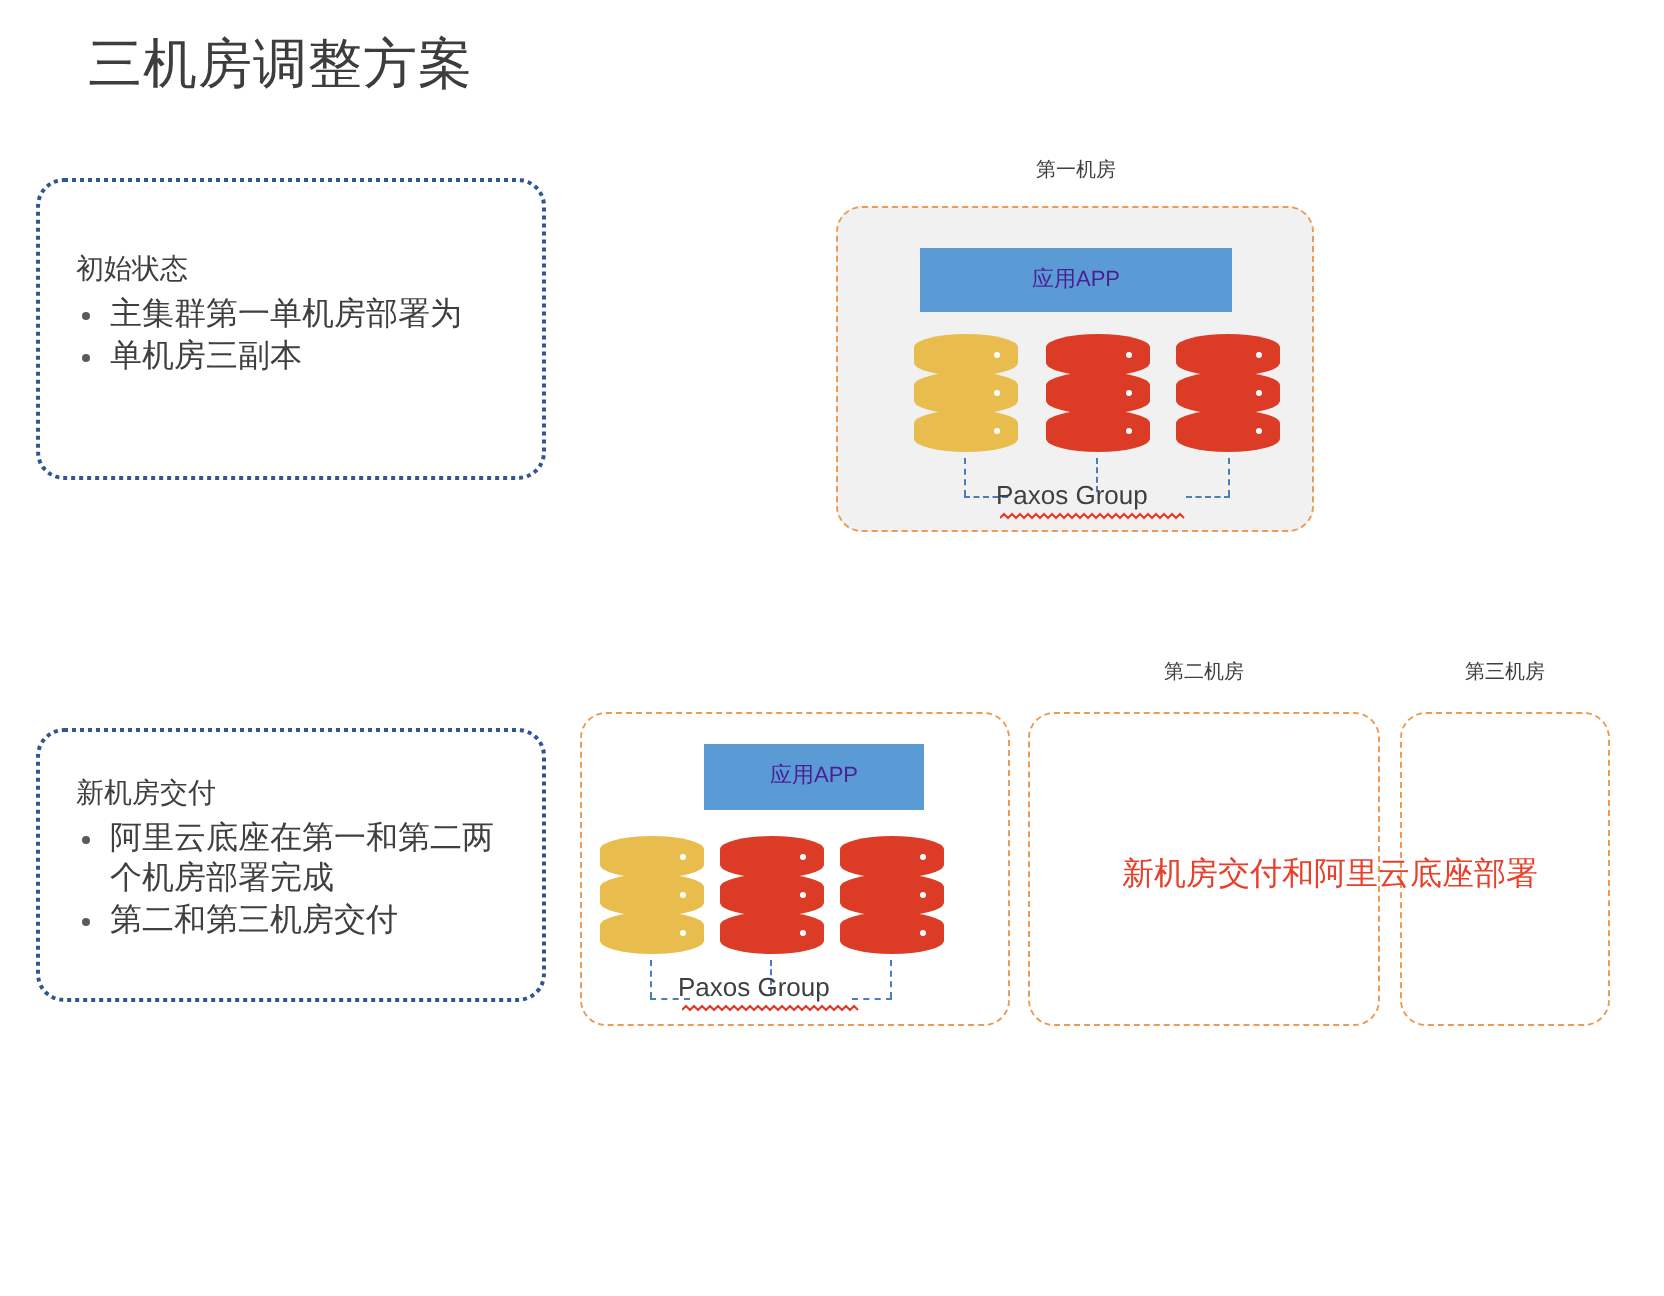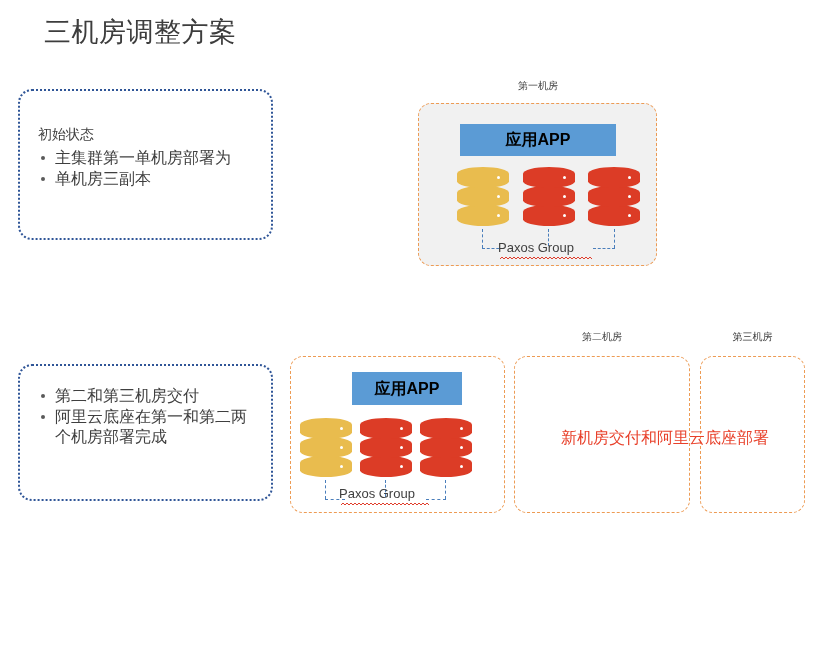--- a/index.html
+++ b/index.html
@@ -89,28 +89,27 @@
     border-radius: 13px;
     box-sizing: border-box;
   }
   .room-box.filled { background: #f1f1f1; }
   .room-box.plain  { background: #ffffff; }
 
   
   .app-bar {
     position: absolute;
     background: #5b9bd5;
-    color: #000000;
-    font-size: 16px;
+    color: #4c1d95;
+    font-size: 11px;
     line-height: 1;
     display: flex;
     align-items: center;
     justify-content: center;
     white-space: nowrap;
-    font-weight: bold;
   }
 
   
   .db {
     position: absolute;
     width: 52px;
     height: 58px;
   }
   .db .seg {
     position: absolute;
@@ -184,23 +183,24 @@
     <div class="note-heading">初始状态</div>
     <ul class="note-list">
       <li>主集群第一单机房部署为</li>
       <li>单机房三副本</li>
     </ul>
   </div>
 </div>
 
 <div class="note-box" style="left:18px; top:364px; width:255px; height:137px;">
   <div class="note-inner" style="top:20px;">
+    <div class="note-heading">新机房交付</div>
     <ul class="note-list">
+      <li>阿里云底座在第一和第二两个机房部署完成</li>
       <li>第二和第三机房交付</li>
-      <li>阿里云底座在第一和第二两个机房部署完成</li>
     </ul>
   </div>
 </div>
 
 <div class="room-title" style="left:418px; top:76px; width:240px;">第一机房</div>
 
 <div class="room-box filled" style="left:418px; top:103px; width:239px; height:163px;">
 
   <div class="app-bar" style="left:41px; top:20px; width:156px; height:32px;">应用APP</div>
 

